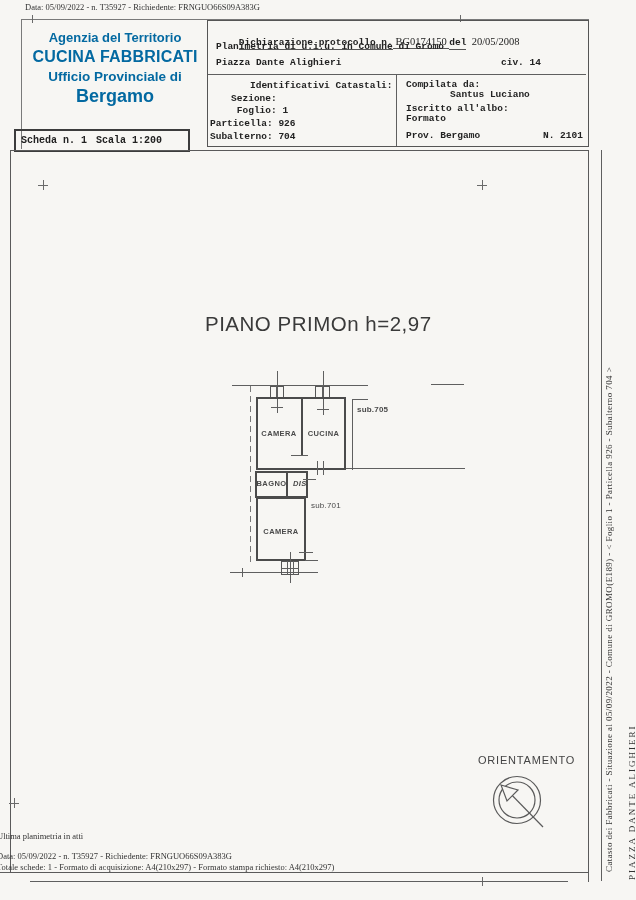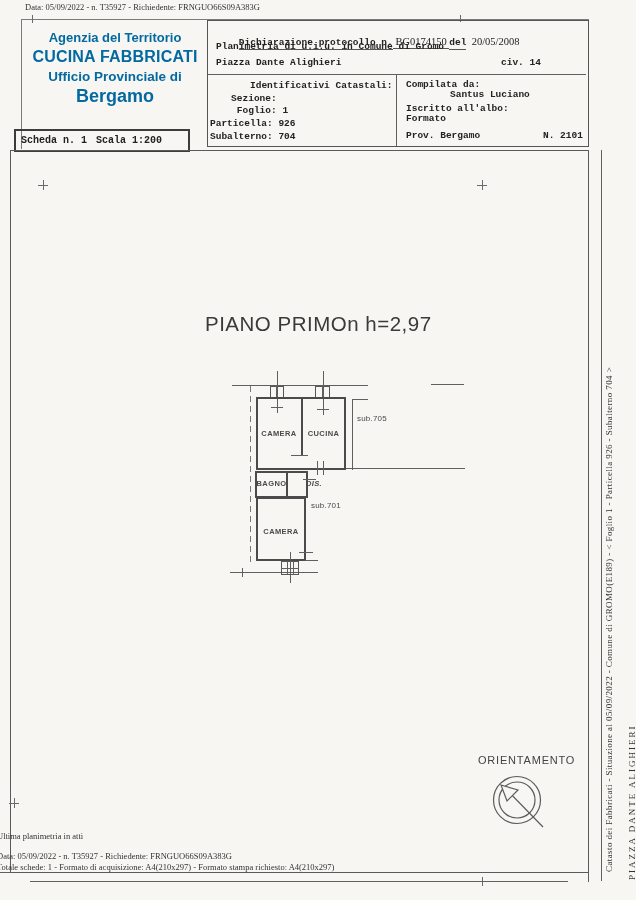--- a/index.html
+++ b/index.html
@@ -149,23 +149,23 @@
 <div class="hline thin" style="left:230px;top:572px;width:88px;"></div>
 <div class="vline thin" style="left:242px;top:568px;height:9px;"></div>
 <div class="vline thin" style="left:290px;top:552px;height:31px;"></div>
 <div class="chimney" style="left:281px;top:561px;width:18px;height:14px;"></div>
 <div class="vline thin" style="left:287px;top:561px;height:14px;"></div>
 <div class="vline thin" style="left:293px;top:561px;height:14px;"></div>
 <div class="hline thin" style="left:281px;top:568px;width:18px;"></div>
 
 <div class="roomlbl" style="left:257px;top:429px;width:44px;">CAMERA</div>
 <div class="roomlbl" style="left:303px;top:429px;width:41px;">CUCINA</div>
-<div class="sublbl" style="left:357px;top:414px;">sub.705</div>
+<div class="sublbl" style="left:357px;top:405px;font-weight:bold;">sub.705</div>
 <div class="roomlbl" style="left:256px;top:479px;width:31px;">BAGNO</div>
-<div class="roomlbl" style="left:300px;top:479px;width:28px;font-style:italic;">DIS.</div>
+<div class="roomlbl" style="left:287px;top:479px;width:28px;font-style:italic;">DIS.</div>
 <div class="sublbl" style="left:311px;top:501px;">sub.701</div>
 <div class="roomlbl" style="left:257px;top:527px;width:48px;">CAMERA</div>
 
 <div class="orient-lbl">ORIENTAMENTO</div>
 <svg class="abs" style="left:491px;top:774px;" width="56" height="56" viewBox="0 0 56 56">
   <circle cx="26" cy="26" r="23.5" fill="none" stroke="#5a5a5a" stroke-width="1.2"></circle>
   <circle cx="26" cy="26" r="18" fill="none" stroke="#5a5a5a" stroke-width="1.2"></circle>
   <line x1="16" y1="16" x2="52" y2="53" stroke="#5a5a5a" stroke-width="1.2"></line>
   <polygon points="10,11 27,16 16,27" fill="#f7f6f3" stroke="#5a5a5a" stroke-width="1.2"></polygon>
 </svg>

